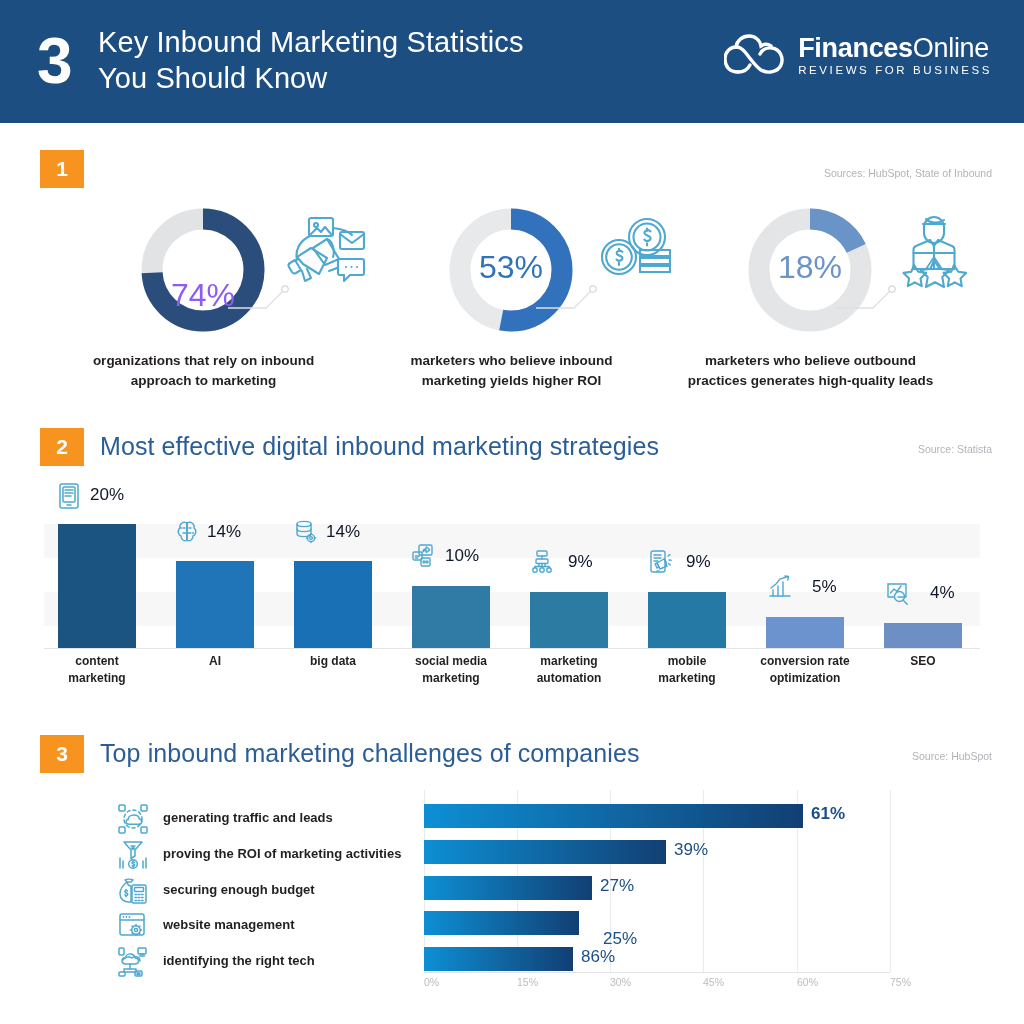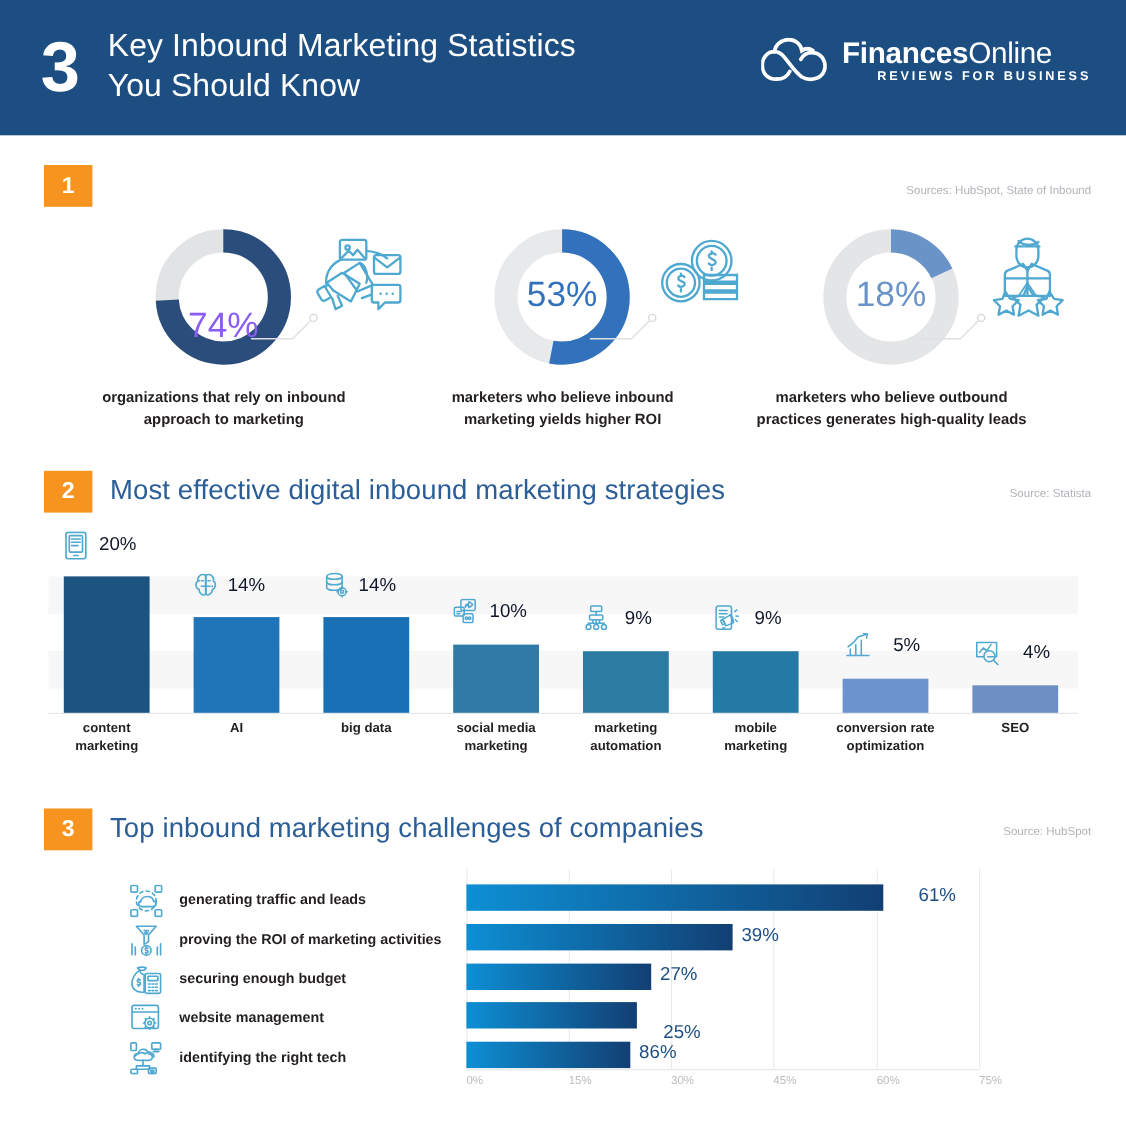--- a/index.html
+++ b/index.html
@@ -32,21 +32,21 @@
     position:absolute;right:32px;top:33px;
     display:flex;align-items:center;gap:12px;
   }
   .logo-mark{width:62px;height:42px;flex:0 0 auto;}
   .logo-text{display:flex;flex-direction:column;align-items:flex-start;}
   .logo-name{font-size:27px;color:#ffffff;line-height:30px;letter-spacing:-0.3px;}
   .logo-name b{font-weight:bold;margin-top:16px;}
   .logo-name i{font-style:normal;font-weight:300;}
   .logo-sub{
     font-size:11.5px;color:#ffffff;letter-spacing:2.6px;
-    margin-top:1px;font-weight:700;margin-left:32px;
+    margin-top:1px;font-weight:400;
   }
 
   
   .sec-badge{
     position:absolute;width:44px;height:38px;background:#f79420;
     color:#ffffff;font-size:21px;font-weight:bold;
     display:flex;align-items:center;justify-content:center;
   }
   .sec-title{
     position:absolute;font-size:25px;color:#2b5d96;font-weight:400;
@@ -380,21 +380,21 @@
         <circle cx="15" cy="15" r="9" stroke-dasharray="3 3"></circle>
         <path d="M10 16 c0-3 2.5-5 6-5 3 0 5 1.6 5.5 4 1.5 .3 2.3 1.4 2.3 2.6 0 1.6-1.3 2.6-3 2.6 H11 c-1.8 0-3-1-3-2.5 0-1.2 .8-2.2 2-2.5z"></path>
         <rect x="1" y="1" width="6" height="6" rx="1"></rect>
         <rect x="23" y="1" width="6" height="6" rx="1"></rect>
         <rect x="1" y="23" width="6" height="6" rx="1"></rect>
         <rect x="23" y="23" width="6" height="6" rx="1"></rect>
       </g>
     </svg>
     <div class="bc-label" style="top:19px;">generating traffic and leads</div>
     <div class="bc-bar" style="top:14px;width:379px;background:linear-gradient(90deg,#0d8fd4 0%,#123f73 100%);"></div>
-    <div class="bc-val" style="left:835px;top:14px;">61%</div>
+    <div class="bc-val" style="left:811px;top:14px;font-weight:bold;">61%</div>
 
     <svg class="bc-icon" style="top:50px;" width="30" height="30" viewBox="0 0 30 30">
       <g fill="none" stroke="#4fa8d0" stroke-width="1.5" stroke-linecap="round" stroke-linejoin="round">
         <path d="M6 2 h18 l-7 8 v6 l-4 2.5 V10z"></path>
         <path d="M13 6 h4 M15 6 v3 M13.5 8 l1.5 1.5 1.5-1.5"></path>
         <circle cx="15" cy="24" r="4.3"></circle>
         <path d="M16.4 22.3 c-.5-.5-1.5-.6-2 -.1 -.6 .5-.4 1.3 .3 1.6 l1.3 .5 c.7 .3 .8 1.1 .2 1.6 -.5 .4-1.5 .3-2-.2"></path>
         <path d="M15 21 v.8 M15 26.2 v.8"></path>
         <path d="M2 18 v10 M5 21 v7 M25 21 v7 M28 18 v10"></path>
       </g>

